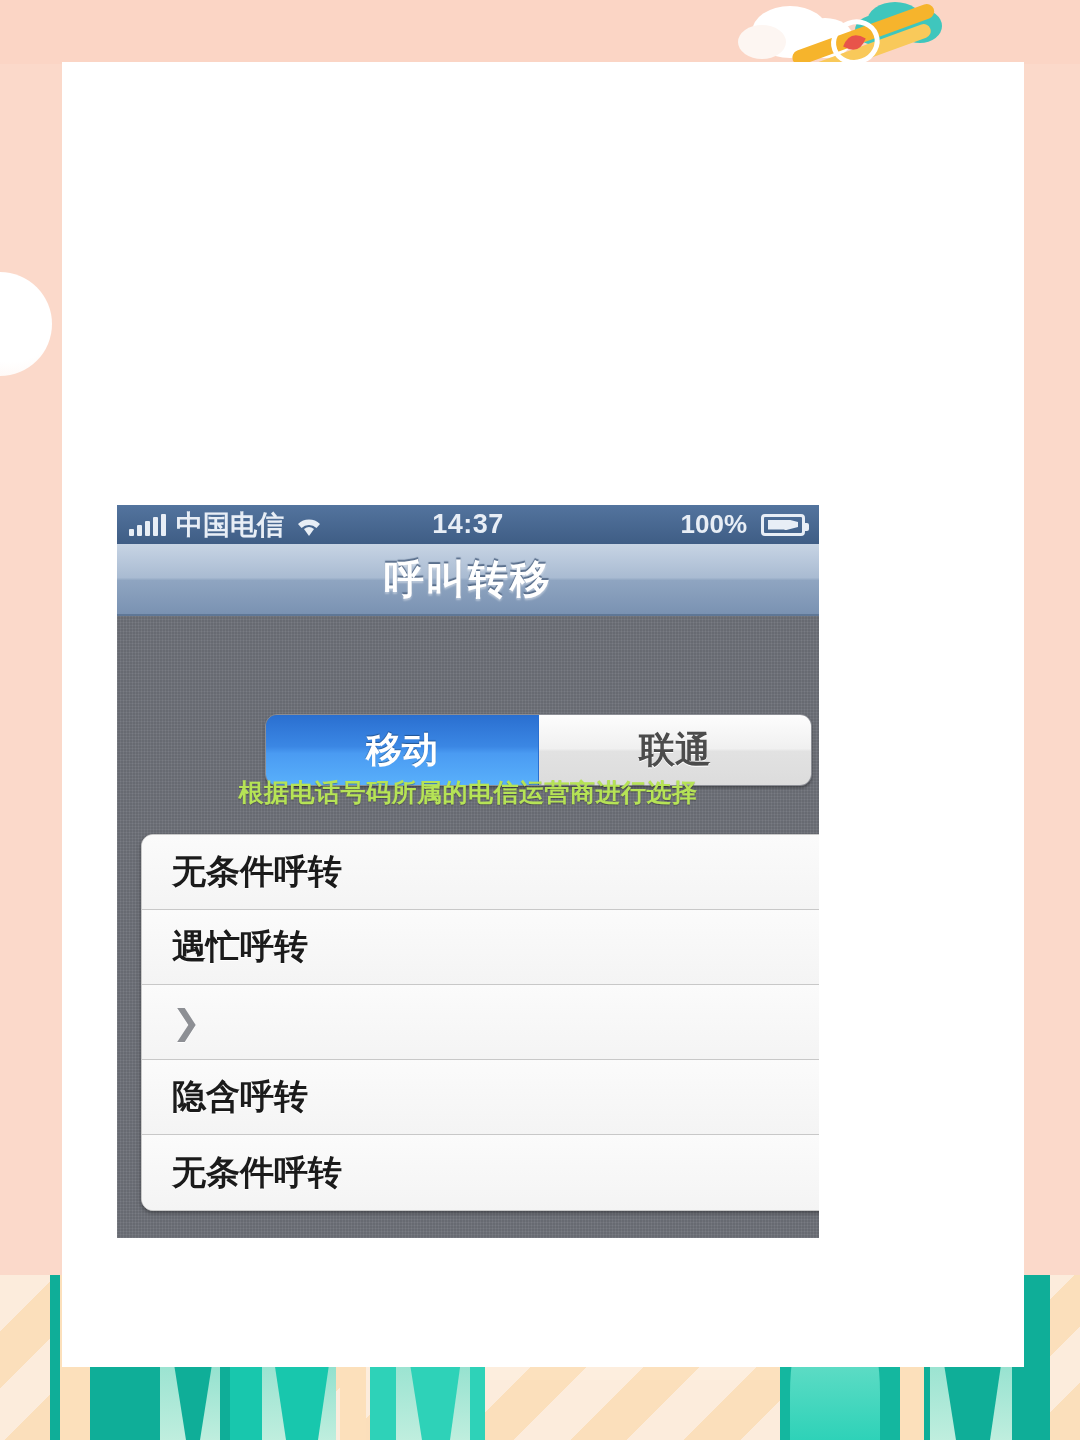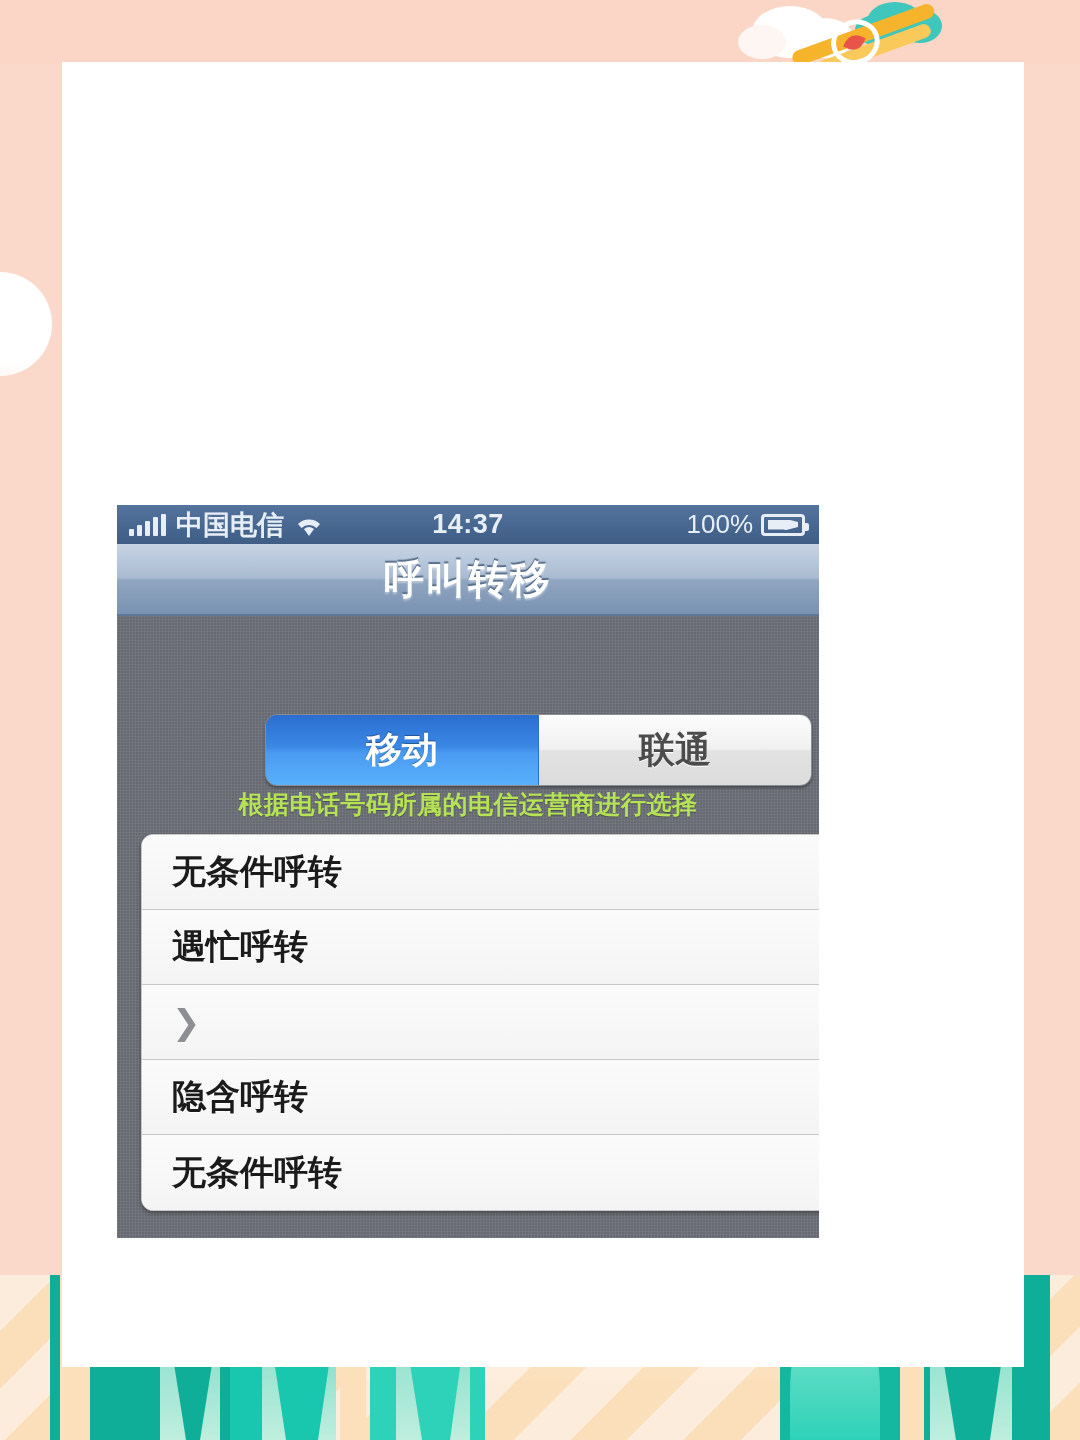--- a/index.html
+++ b/index.html
@@ -123,22 +123,22 @@
   }
   .sb-left { display: flex; align-items: center; gap: 10px; }
   .sb-center {
     position: absolute; left: 0; right: 0;
     text-align: center;
     font-size: 27px; font-weight: 700;
     letter-spacing: 0.5px;
   }
   .sb-right {
     position: absolute; right: 14px; top: 0; bottom: 0;
-    display: flex; align-items: center; gap: 8px;
-    font-size: 26px; font-weight: 400;
+    display: flex; align-items: center; gap: 14px;
+    font-size: 26px; font-weight: 700;
   }
   .signal-bars { display: flex; align-items: flex-end; gap: 3px; height: 22px; }
   .signal-bars i {
     display: block; width: 5px; background: #e8eef6; border-radius: 1px;
   }
   .signal-bars i:nth-child(1){height:7px}
   .signal-bars i:nth-child(2){height:11px}
   .signal-bars i:nth-child(3){height:15px}
   .signal-bars i:nth-child(4){height:19px}
   .signal-bars i:nth-child(5){height:22px}
@@ -208,21 +208,21 @@
     text-shadow: 0 1px 0 #ffffff;
   }
   .seg.active {
     background: linear-gradient(to bottom, #2a6fd0 0%, #3b87e4 45%, #4a9bf2 55%, #59b0fb 100%);
     color: #ffffff;
     text-shadow: 0 -1px 1px rgba(0,0,0,.35);
     border-right: 1px solid #2a6fd0;
   }
 
   .seghint {
-    position: absolute; left: 0; right: 0; top: 172px;
+    position: absolute; left: 0; right: 0; top: 160px;
     text-align: center;
     font-size: 25px; font-weight: 700;
     color: #b6e356;
     text-shadow: 0 1px 1px rgba(0,0,0,.3);
     letter-spacing: 0.5px;
   }
 
   
   .listwrap {
     position: absolute; left: 24px; top: 218px;

